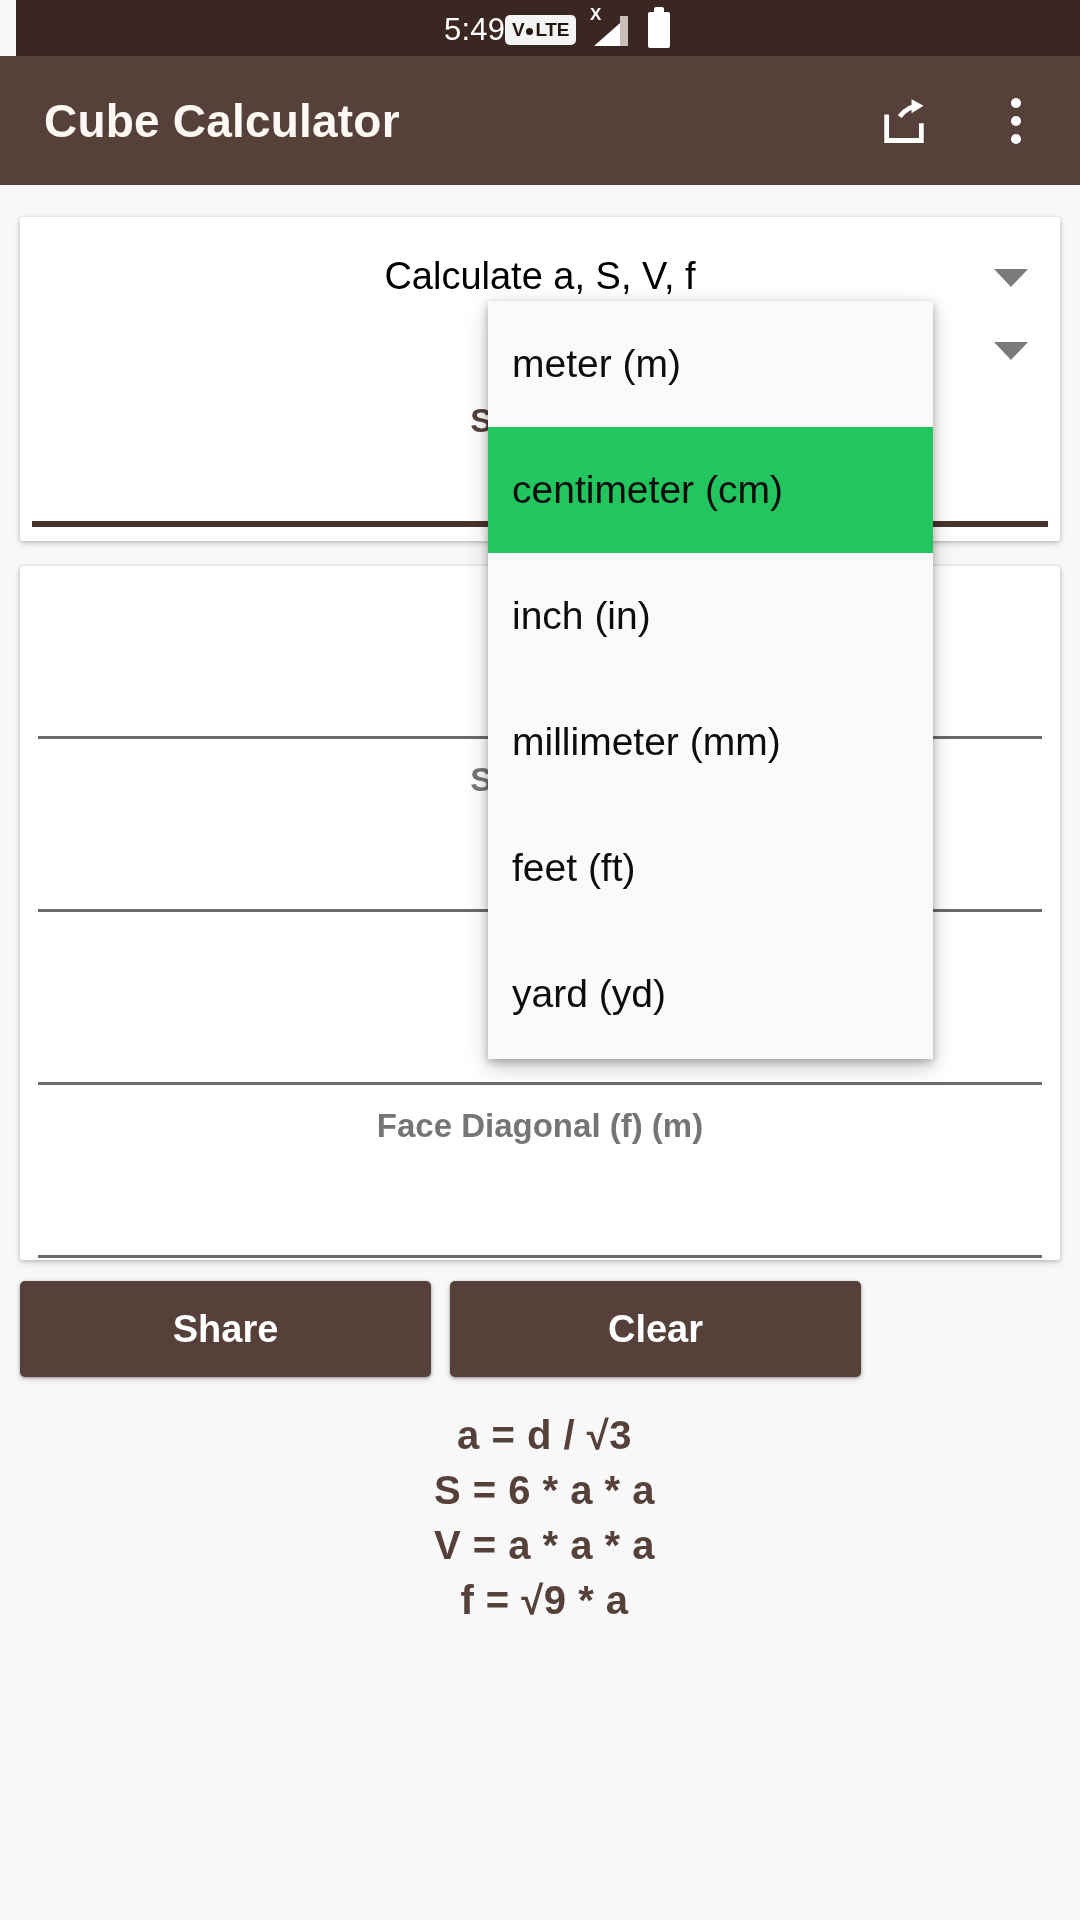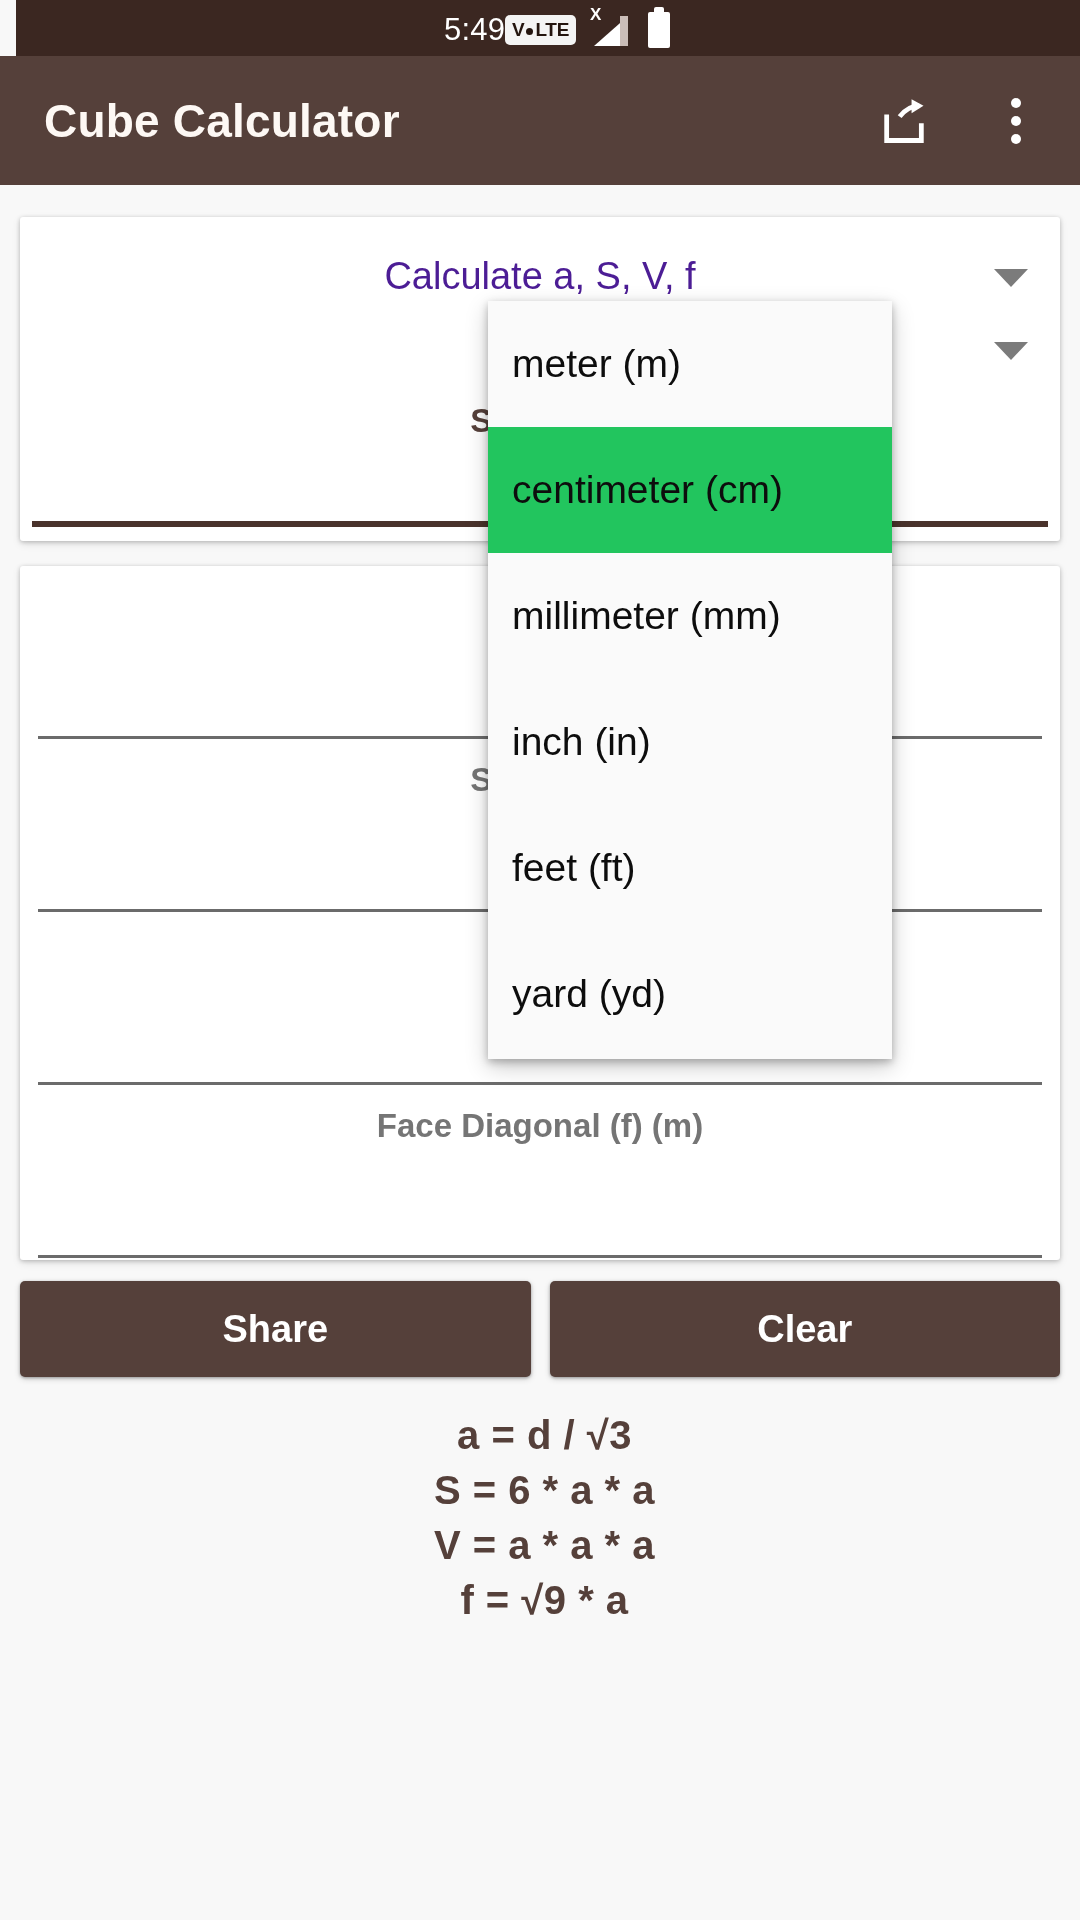--- a/index.html
+++ b/index.html
@@ -162,21 +162,21 @@
   
   .spinner-row {
     position: relative;
     height: 74px;
     display: flex;
     align-items: center;
     justify-content: center;
   }
   .spinner-label-dark {
     font-size: 38px;
-    color: #4c1d95;
+    color: #000000;
     font-weight: 400;
     text-align: center;
   }
   .spinner-label-brown {
     font-size: 33px;
     color: #55403a;
     font-weight: 700;
   }
   .caret {
     position: absolute;
@@ -216,21 +216,21 @@
     bottom: 0;
     height: 3px;
     background: #6b6b6b;
   }
 
   
   .button-row {
     position: absolute;
     top: 1281px;
     left: 20px;
-    width: 1040px;
+    width: 841px;
     display: flex;
     gap: 19px;
   }
   .action-btn {
     flex: 1;
     height: 96px;
     background: #55403a;
     border: none;
     border-radius: 5px;
     color: #ffffff;
@@ -256,21 +256,21 @@
     line-height: 55px;
     letter-spacing: 0.5px;
     padding-left: 9px;
   }
 
   
   .dropdown-popup {
     position: absolute;
     left: 488px;
     top: 301px;
-    width: 404px;
+    width: 445px;
     height: 758px;
     background: #fafafa;
     box-shadow: 0 3px 8px rgba(0,0,0,0.26), 0 8px 22px rgba(0,0,0,0.20);
     z-index: 50;
     overflow: hidden;
   }
   .dropdown-item {
     height: 126px;
     display: flex;
     align-items: center;
@@ -374,17 +374,17 @@
 <div class="formulas">
   <div class="formula-line">a = d / √3</div>
   <div class="formula-line">S = 6 * a * a</div>
   <div class="formula-line">V = a * a * a</div>
   <div class="formula-line">f = √9 * a</div>
 </div>
 
 <div class="dropdown-popup">
   <div class="dropdown-item">meter (m)</div>
   <div class="dropdown-item selected">centimeter (cm)</div>
+  <div class="dropdown-item">inch (in)</div>
   <div class="dropdown-item">millimeter (mm)</div>
-  <div class="dropdown-item">inch (in)</div>
   <div class="dropdown-item">feet (ft)</div>
   <div class="dropdown-item">yard (yd)</div>
 </div>
 
 </body></html>

